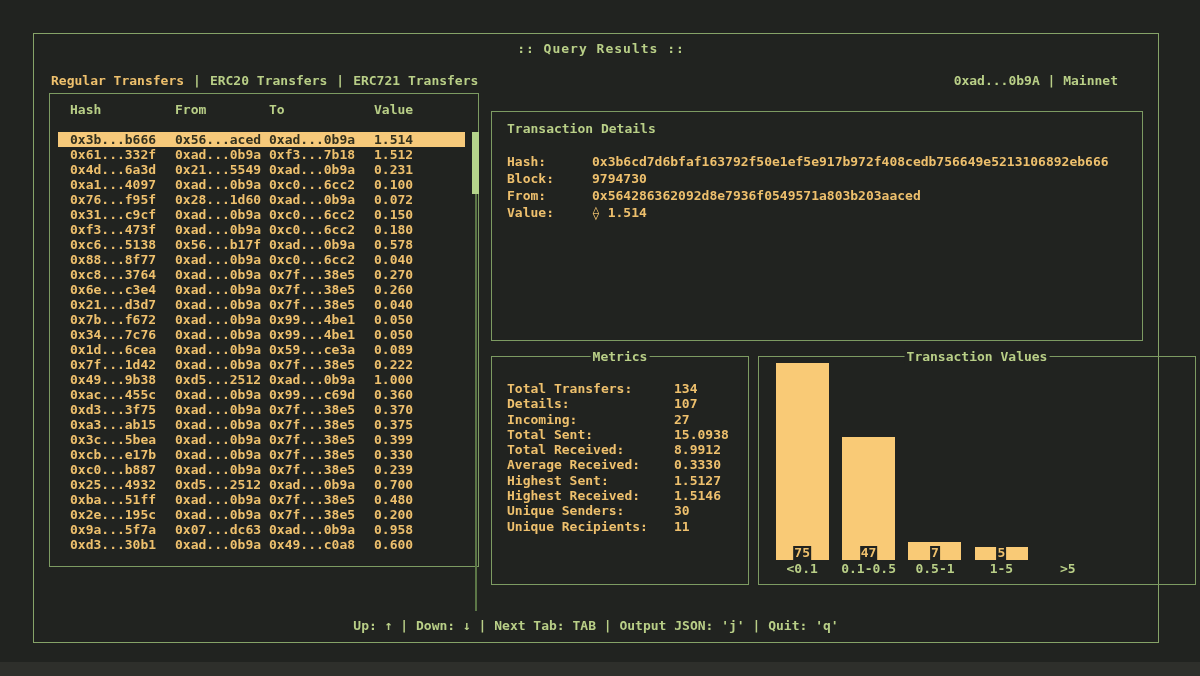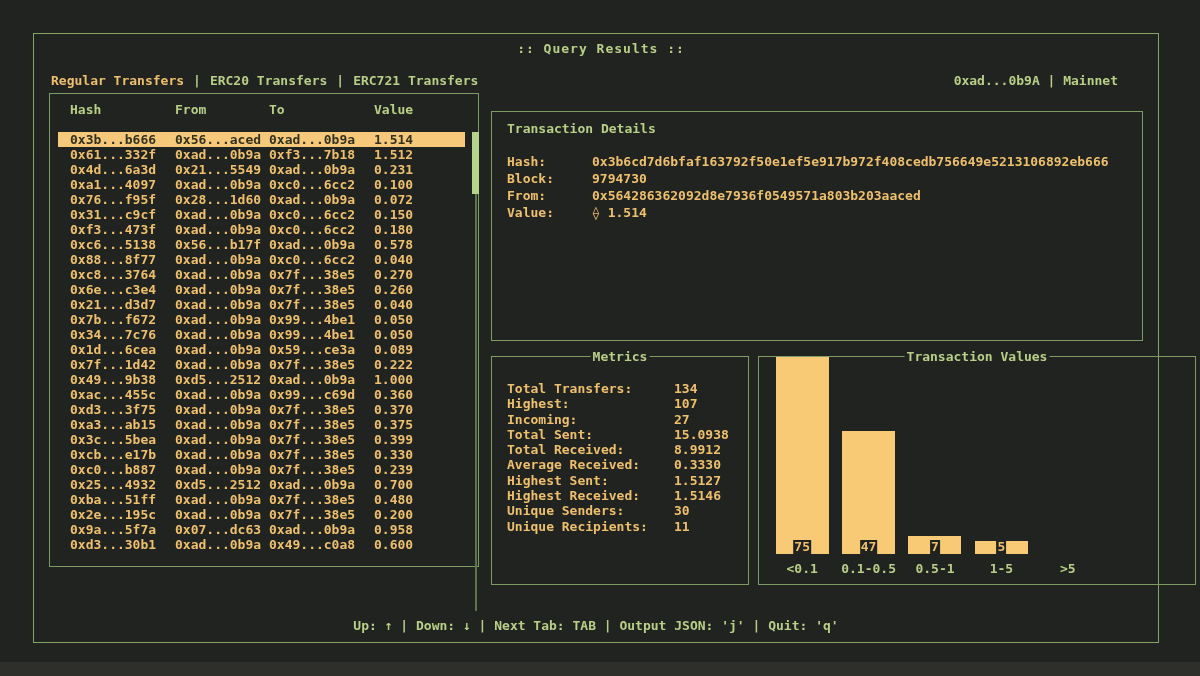--- a/index.html
+++ b/index.html
@@ -61,21 +61,21 @@
 
   
   .chart{ position:absolute; left:10px; bottom:7px; display:flex; align-items:flex-end; }
   .chart-slot{ width:66.4px; display:flex; flex-direction:column; align-items:center; justify-content:flex-end; }
   .bar{ width:53px; background:var(--bar,#f9ca76); position:relative; }
   .chip{
     position:absolute; bottom:0; left:50%; transform:translateX(-50%);
     background:var(--background,#212320); color:var(--orange,#eec06d);
     line-height:14px; padding:0 1px;
   }
-  .xlabel{ height:16px; line-height:16px; margin-top:7px; color:var(--green,#b9cf87); white-space:pre; }
+  .xlabel{ height:16px; line-height:16px; margin-top:1px; color:var(--green,#b9cf87); white-space:pre; }
 
   .statusbar{ position:absolute; left:0; right:0; bottom:9px; text-align:center; color:var(--green,#b9cf87); white-space:pre; }
 </style>
 </head>
 <body>
 
 <div class="frame">
 
   <div class="app-title">:: Query Results ::</div>
 
@@ -299,21 +299,21 @@
 
   <div class="panel metrics-panel">
     <span class="boxed-title">Metrics</span>
     <div class="mitems">
 
     <div class="mitem">
         <span class="mlabel">Total Transfers:</span>
         <span class="mvalue">134</span>
       </div>
         <div class="mitem">
-        <span class="mlabel">Highest:</span>
+        <span class="mlabel">Details:</span>
         <span class="mvalue">107</span>
       </div>
         <div class="mitem">
         <span class="mlabel">Incoming:</span>
         <span class="mvalue">27</span>
       </div>
         <div class="mitem">
         <span class="mlabel">Total Sent:</span>
         <span class="mvalue">15.0938</span>
       </div>

